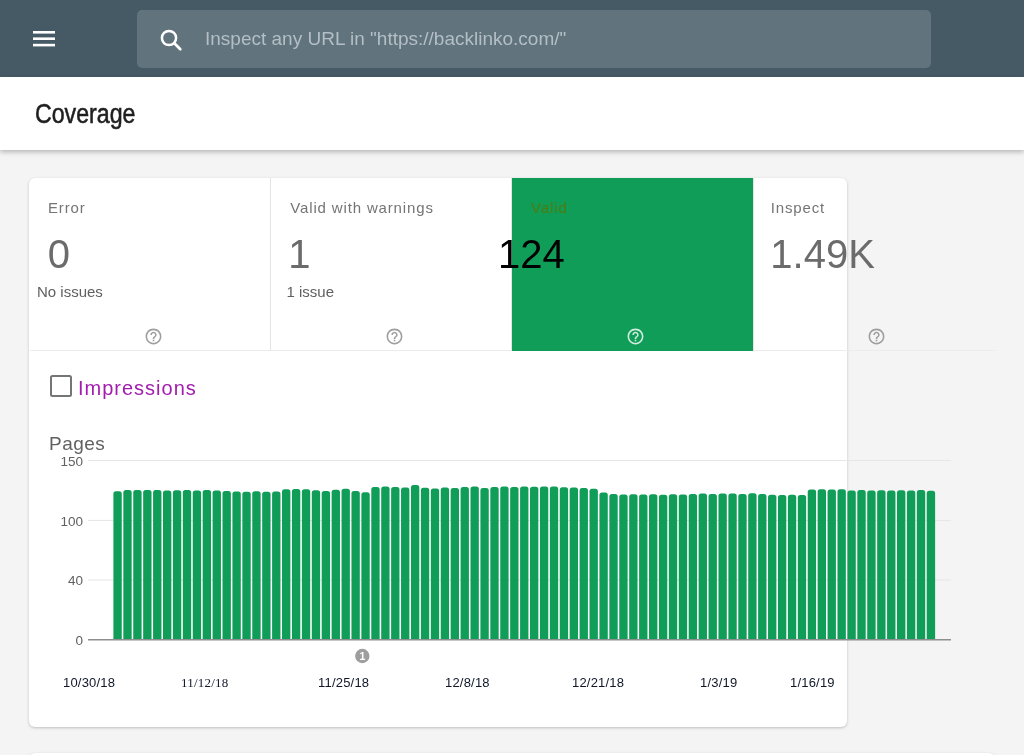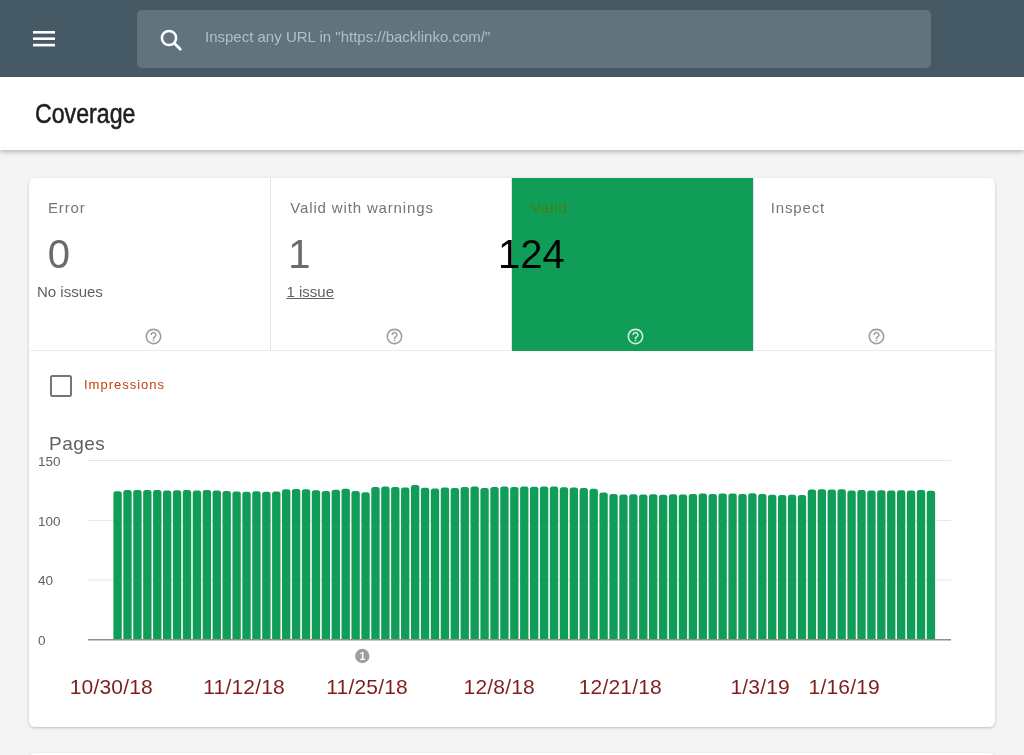--- a/index.html
+++ b/index.html
@@ -1,33 +1,33 @@
 <!DOCTYPE html>
 <html><head><meta charset="utf-8">
 <style>
 html,body{margin:0;padding:0;}
 body{width:1024px;height:755px;background:#f4f4f5;font-family:"Liberation Sans",sans-serif;position:relative;overflow:hidden;}
 .abs{position:absolute;}
 #topbar{left:0;top:0;width:1024px;height:77px;background:#455a64;}
 #searchbox{left:137px;top:10px;width:794px;height:58px;background:#61737d;border-radius:5px;}
-#placeholder{left:205px;top:28px;font-size:15px;color:#b3bfc5;}
+#placeholder{left:205px;top:28px;font-size:19px;color:#b3bfc5;}
 #header{left:0;top:77px;width:1024px;height:73px;background:#ffffff;box-shadow:0 2px 5px rgba(0,0,0,0.26);}
 #coverage{left:35px;top:99px;font-size:27px;font-weight:400;-webkit-text-stroke:0.55px #1f1f1f;color:#1f1f1f;transform:scaleX(0.858);transform-origin:0 0;}
-#card1{left:29px;top:178px;width:966px;height:549px;background:#fff;border-radius:6px;box-shadow:0 1px 3px rgba(0,0,0,0.22);}
+#card1{left:29px;top:178px;width:818px;height:549px;background:#fff;border-radius:6px;box-shadow:0 1px 3px rgba(0,0,0,0.22);}
 #card2{left:29px;top:753px;width:966px;height:30px;background:#fff;border-radius:6px;box-shadow:0 1px 3px rgba(0,0,0,0.22);}
 .tab{top:0;height:172px;width:240px;border-bottom:1px solid #ececec;}
 .tab.b{border-right:1px solid #e4e4e4;}
 .tlabel{top:20.5px;font-size:15px;letter-spacing:0.85px;color:#757575;}
 .tnum{top:53.5px;font-size:40px;font-weight:400;color:#6b6b6b;}
 .tsub{top:105px;font-size:15px;color:#5f5f5f;}
-#impr{left:84px;top:377px;font-size:13px;letter-spacing:1px;color:#c2410c;}
+#impr{left:78px;top:377px;font-size:20px;letter-spacing:1px;color:#a21caf;}
 #checkbox{left:50px;top:375px;width:18px;height:18px;border:2px solid #757575;border-radius:2.5px;background:#fff;}
 #pages{left:49px;top:433px;font-size:19px;letter-spacing:0.5px;color:#616161;}
-.ylab{left:38px;width:45px;text-align:left;font-size:13.5px;color:#616161;}
-.dlab{top:675px;font-size:21px;letter-spacing:0.2px;color:#7f1d1d;width:90px;margin-left:-45px;text-align:right;}
+.ylab{left:38px;width:45px;text-align:right;font-size:13.5px;color:#616161;}
+.dlab{top:675px;font-size:13px;letter-spacing:0.2px;color:#0f172a;width:90px;margin-left:-45px;text-align:left;}
 </style></head>
 <body>
 <div class="abs" id="topbar"></div>
 <svg class="abs" style="left:33px;top:31px" width="22" height="17" viewBox="0 0 22 17">
   <rect x="0" y="0" width="22" height="2.6" fill="#fff"></rect>
   <rect x="0" y="6.4" width="22" height="2.6" fill="#fff"></rect>
   <rect x="0" y="12.8" width="22" height="2.6" fill="#fff"></rect>
 </svg>
 <div class="abs" id="searchbox"></div>
 <svg class="abs" style="left:157.5px;top:26.5px" width="26" height="26" viewBox="0 0 26 26">
@@ -43,26 +43,27 @@
   <div class="abs tab b" style="left:242px;"></div>
   <div class="abs tab" style="left:483px;width:241px;background:#0f9d58;border-bottom-color:#0f9d58;"></div>
   <div class="abs tab" style="left:724px;width:241px;border-left:1px solid #e4e4e4;"></div>
 
   <div class="abs tlabel" style="left:19px;">Error</div>
   <div class="abs tnum" style="left:18.7px;">0</div>
   <div class="abs tsub" style="left:8px;">No issues</div>
 
   <div class="abs tlabel" style="left:261.3px;">Valid with warnings</div>
   <div class="abs tnum" style="left:259.2px;">1</div>
-  <div class="abs tsub" style="left:257.5px;text-decoration:underline;">1 issue</div>
+  <div class="abs tsub" style="left:257.5px;">1 issue</div>
 
   <div class="abs tlabel" style="left:502.1px;color:#4d7c0f;">Valid</div>
   <div class="abs tnum" style="left:469px;color:#000000;">124</div>
 
   <div class="abs tlabel" style="left:741.7px;">Inspect</div>
+  <div class="abs tnum" style="left:741.3px;">1.49K</div>
 
   <svg class="abs" style="left:115px;top:148.5px" width="19" height="19" viewBox="0 0 24 24">
       <path fill="#9e9e9e" d="M11 18h2v-2h-2v2zm1-16C6.48 2 2 6.48 2 12s4.48 10 10 10 10-4.48 10-10S17.52 2 12 2zm0 18c-4.41 0-8-3.59-8-8s3.59-8 8-8 8 3.59 8 8-3.59 8-8 8zm0-14c-2.21 0-4 1.79-4 4h2c0-1.1.9-2 2-2s2 .9 2 2c0 2-3 1.75-3 5h2c0-2.25 3-2.5 3-5 0-2.21-1.79-4-4-4z"></path>
     </svg>
   <svg class="abs" style="left:356px;top:148.5px" width="19" height="19" viewBox="0 0 24 24">
       <path fill="#9e9e9e" d="M11 18h2v-2h-2v2zm1-16C6.48 2 2 6.48 2 12s4.48 10 10 10 10-4.48 10-10S17.52 2 12 2zm0 18c-4.41 0-8-3.59-8-8s3.59-8 8-8 8 3.59 8 8-3.59 8-8 8zm0-14c-2.21 0-4 1.79-4 4h2c0-1.1.9-2 2-2s2 .9 2 2c0 2-3 1.75-3 5h2c0-2.25 3-2.5 3-5 0-2.21-1.79-4-4-4z"></path>
     </svg>
   <svg class="abs" style="left:596.5px;top:148.5px" width="19" height="19" viewBox="0 0 24 24">
       <path fill="#d2ece0" d="M11 18h2v-2h-2v2zm1-16C6.48 2 2 6.48 2 12s4.48 10 10 10 10-4.48 10-10S17.52 2 12 2zm0 18c-4.41 0-8-3.59-8-8s3.59-8 8-8 8 3.59 8 8-3.59 8-8 8zm0-14c-2.21 0-4 1.79-4 4h2c0-1.1.9-2 2-2s2 .9 2 2c0 2-3 1.75-3 5h2c0-2.25 3-2.5 3-5 0-2.21-1.79-4-4-4z"></path>
     </svg>
@@ -166,17 +167,17 @@
 <path d="M897.00 639.5 V492.72 Q897.00 490.22 899.50 490.22 H902.85 Q905.35 490.22 905.35 492.72 V639.5 Z" fill="#0f9d58"></path>
 <path d="M906.92 639.5 V492.96 Q906.92 490.46 909.42 490.46 H912.77 Q915.27 490.46 915.27 492.96 V639.5 Z" fill="#0f9d58"></path>
 <path d="M916.84 639.5 V492.60 Q916.84 490.10 919.34 490.10 H922.69 Q925.19 490.10 925.19 492.60 V639.5 Z" fill="#0f9d58"></path>
 <path d="M926.76 639.5 V493.31 Q926.76 490.81 929.26 490.81 H932.61 Q935.11 490.81 935.11 493.31 V639.5 Z" fill="#0f9d58"></path>
   <line x1="88" y1="639.8" x2="951" y2="639.8" stroke="#8e8e8e" stroke-width="1.4"></line>
   <circle cx="362.3" cy="656" r="7.2" fill="#9e9e9e"></circle>
   <text x="362.3" y="659.8" font-size="10.5" font-weight="bold" fill="#ffffff" text-anchor="middle" font-family="Liberation Sans">1</text>
 </svg>
 
 <div class="abs dlab" style="left:108px;">10/30/18</div>
-<div class="abs dlab" style="left:240px;">11/12/18</div>
+<div class="abs dlab" style="left:226px;font-family:Liberation Serif, serif;">11/12/18</div>
 <div class="abs dlab" style="left:363px;">11/25/18</div>
 <div class="abs dlab" style="left:490px;">12/8/18</div>
 <div class="abs dlab" style="left:617px;">12/21/18</div>
 <div class="abs dlab" style="left:745px;">1/3/19</div>
 <div class="abs dlab" style="left:835px;">1/16/19</div>
 </body></html>

